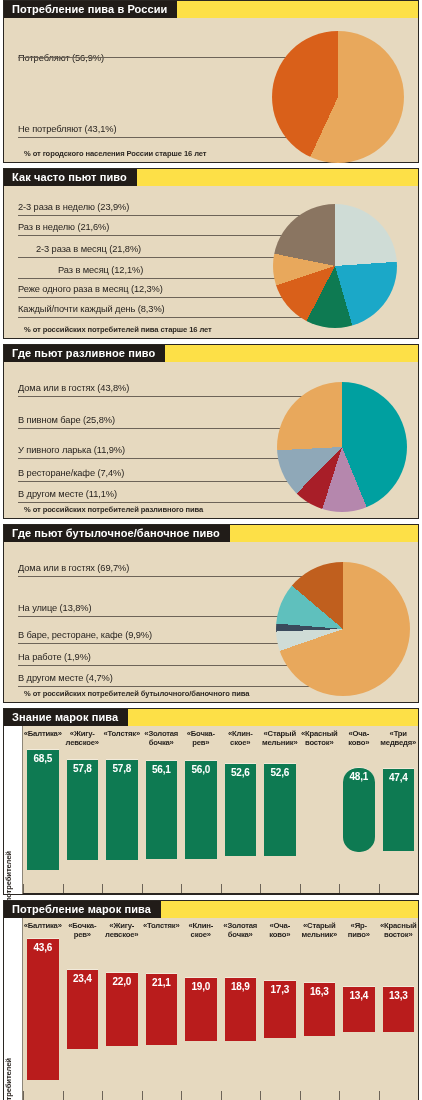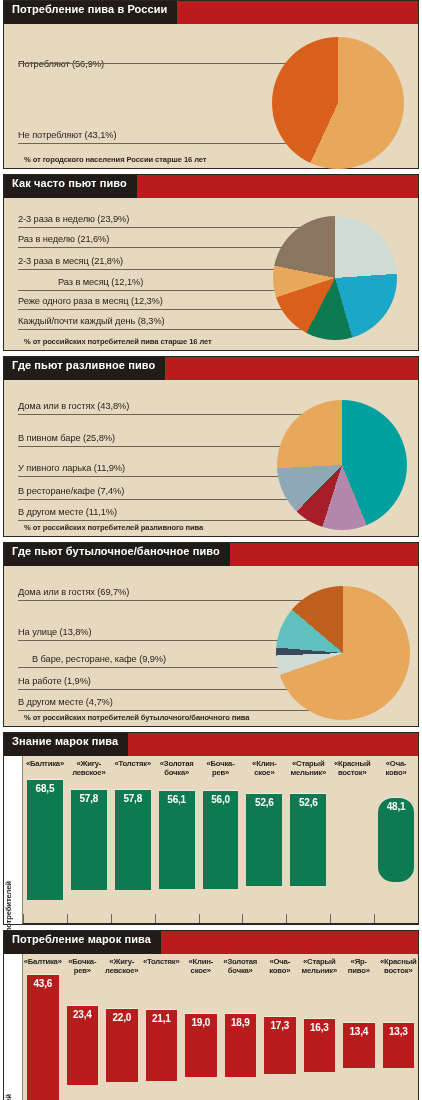--- a/index.html
+++ b/index.html
@@ -13,22 +13,22 @@
   .page { width: 422px; position: relative; background:#ffffff; }
 
   
   .panel {
     position: relative;
     margin: 0 3px 5px 3px;
     border: 1px solid #2a2622;
     background: #e6d9bf;
   }
   .panel-head {
-    height: 23px;
-    background: #b91c1c;
+    height: 17px;
+    background: #fde047;
     display: flex;
     align-items: stretch;
     position: relative;
   }
   .panel-head .title-block {
     background: #211c18;
     color: #ffffff;
     font-size: 11px;
     font-weight: bold;
     line-height: 17px;
@@ -185,21 +185,21 @@
     <div class="panel-body pie-sect" style="height:152px;">
       <div class="labels">
         <div class="lab" style="top:16px;">2-3 раза в неделю (23,9%)</div>
         <div class="lrule" style="top:29px;width:290px;"></div>
         <div class="dot" style="left:302px;top:27px;"></div>
 
         <div class="lab" style="top:36px;">Раз в неделю (21,6%)</div>
         <div class="lrule" style="top:49px;width:328px;"></div>
         <div class="dot" style="left:340px;top:47px;"></div>
 
-        <div class="lab" style="top:58px;">2-3 раза в месяц (21,8%)</div>
+        <div class="lab" style="top:58px;margin-left:18px;">2-3 раза в месяц (21,8%)</div>
         <div class="lrule" style="top:71px;width:366px;"></div>
         <div class="dot" style="left:378px;top:69px;"></div>
 
         <div class="lab" style="top:79px;padding-left:40px;">Раз в месяц (12,1%)</div>
         <div class="lrule" style="top:92px;width:331px;"></div>
         <div class="dot" style="left:343px;top:90px;"></div>
 
         <div class="lab" style="top:98px;">Реже одного раза в месяц (12,3%)</div>
         <div class="lrule" style="top:111px;width:311px;"></div>
         <div class="dot" style="left:323px;top:109px;"></div>
@@ -255,21 +255,21 @@
     <div class="panel-body pie-sect" style="height:160px;">
       <div class="labels">
         <div class="lab" style="top:21px;">Дома или в гостях (69,7%)</div>
         <div class="lrule" style="top:34px;width:318px;"></div>
         <div class="dot" style="left:330px;top:32px;"></div>
 
         <div class="lab" style="top:61px;">На улице (13,8%)</div>
         <div class="lrule" style="top:74px;width:274px;"></div>
         <div class="dot" style="left:286px;top:72px;"></div>
 
-        <div class="lab" style="top:88px;margin-left:14px;">В баре, ресторане, кафе (9,9%)</div>
+        <div class="lab" style="top:88px;">В баре, ресторане, кафе (9,9%)</div>
         <div class="lrule" style="top:101px;width:302px;"></div>
         <div class="dot" style="left:314px;top:99px;"></div>
 
         <div class="lab" style="top:110px;">На работе (1,9%)</div>
         <div class="lrule" style="top:123px;width:306px;"></div>
         <div class="dot" style="left:318px;top:121px;"></div>
 
         <div class="lab" style="top:131px;">В другом месте (4,7%)</div>
         <div class="lrule" style="top:144px;width:315px;"></div>
         <div class="dot" style="left:327px;top:142px;"></div>
@@ -350,20 +350,28 @@
           <div class="tick"></div>
         </div>
         <div class="bcol">
           <div class="cap">«Оча-
 ково»</div>
           <div class="bar green" style="height:50.7%;border-radius:15px;">
             <div class="val">48,1</div>
           </div>
           <div class="tick"></div>
         </div>
+        <div class="bcol">
+          <div class="cap">«Три
+медведя»</div>
+          <div class="bar green" style="height:50.0%;">
+            <div class="val">47,4</div>
+          </div>
+          <div class="tick"></div>
+        </div>
       </div>
     </div>
   </div>
 
   <div class="panel">
     <div class="panel-head">
       <div class="title-block">Потребление марок пива</div>
     </div>
     <div class="panel-body bar-sect red-sect">
       <div class="yaxis">

